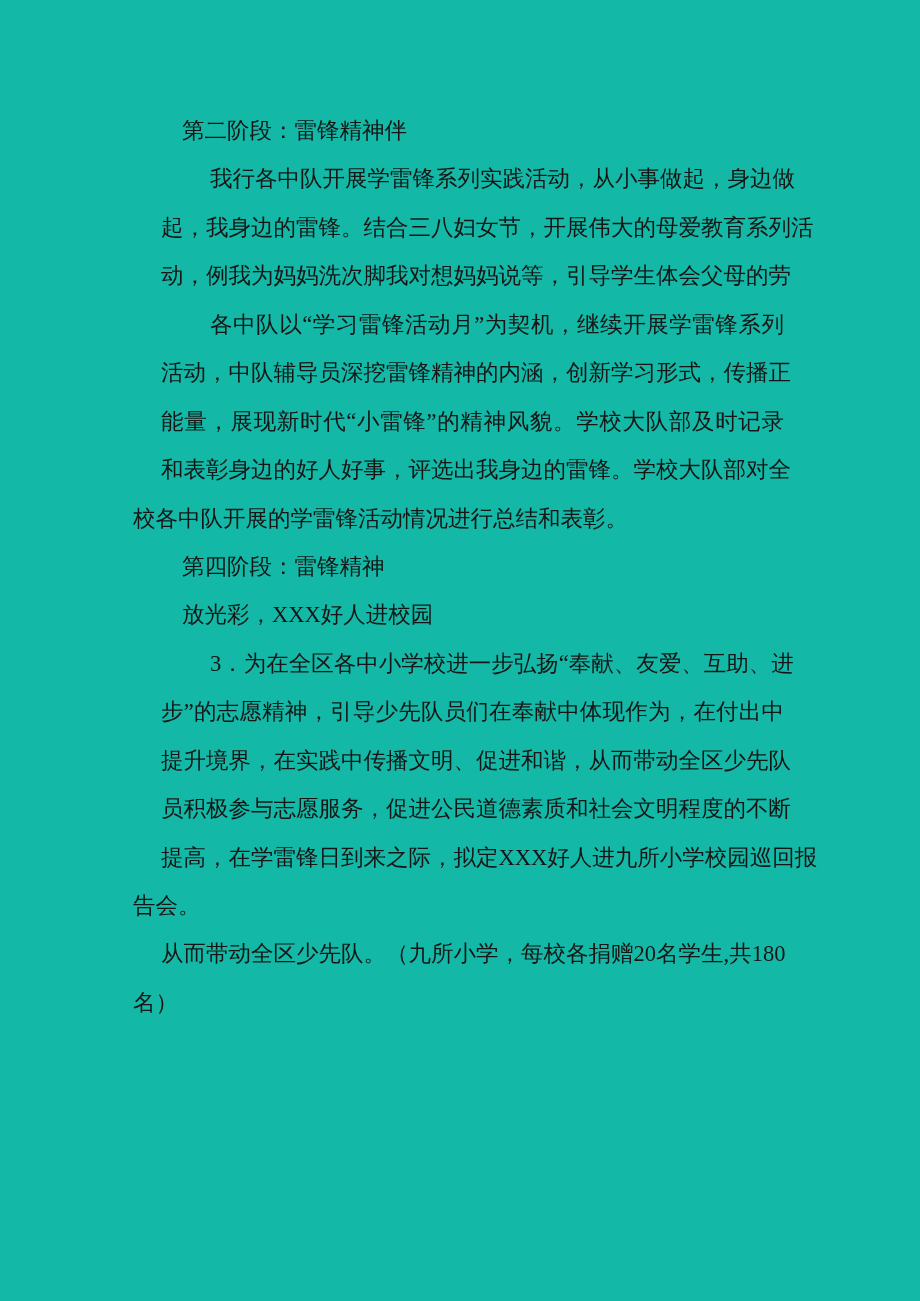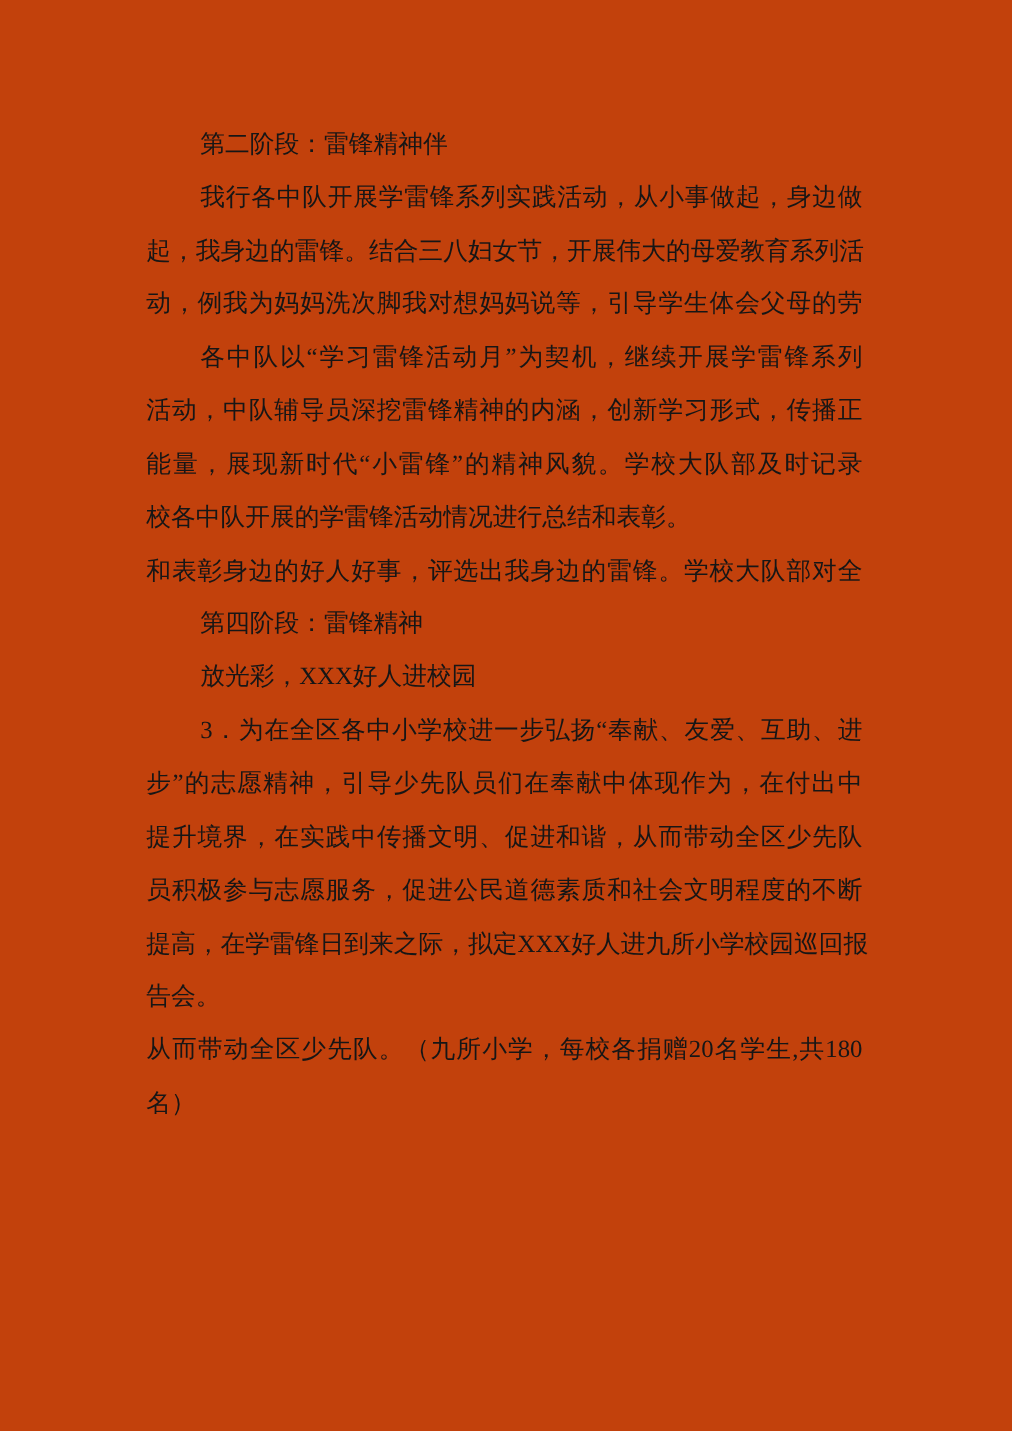--- a/index.html
+++ b/index.html
@@ -37,41 +37,42 @@
     white-space: nowrap;
     text-align: left;
   }
   .line.indent {
     text-indent: 49px;
   }
   .line.fill {
     text-align: justify;
     text-align-last: justify;
     text-justify: inter-character;
+    margin-left: 28px;
   }
 </style>
 </head>
 <body style="background: rgb(255, 255, 255); color: rgb(22, 22, 22);">
 
-<div class="doc-page" style="background: #c2410c;">
+<div class="doc-page" style="background: #14b8a6;">
   <div class="doc-body">
       <div class="paragraph">
         <div class="line indent">第二阶段：雷锋精神伴</div>
       </div>
       <div class="paragraph">
         <div class="line indent fill">我行各中队开展学雷锋系列实践活动，从小事做起，身边做</div>
         <div class="line fill">起，我身边的雷锋。结合三八妇女节，开展伟大的母爱教育系列活</div>
         <div class="line fill">动，例我为妈妈洗次脚我对想妈妈说等，引导学生体会父母的劳</div>
       </div>
       <div class="paragraph">
         <div class="line indent fill">各中队以“学习雷锋活动月”为契机，继续开展学雷锋系列</div>
         <div class="line fill">活动，中队辅导员深挖雷锋精神的内涵，创新学习形式，传播正</div>
         <div class="line fill">能量，展现新时代“小雷锋”的精神风貌。学校大队部及时记录</div>
+        <div class="line fill">和表彰身边的好人好事，评选出我身边的雷锋。学校大队部对全</div>
         <div class="line">校各中队开展的学雷锋活动情况进行总结和表彰。</div>
-        <div class="line fill">和表彰身边的好人好事，评选出我身边的雷锋。学校大队部对全</div>
       </div>
       <div class="paragraph">
         <div class="line indent">第四阶段：雷锋精神</div>
       </div>
       <div class="paragraph">
         <div class="line indent">放光彩，XXX好人进校园</div>
       </div>
       <div class="paragraph">
         <div class="line indent fill">3．为在全区各中小学校进一步弘扬“奉献、友爱、互助、进</div>
         <div class="line fill">步”的志愿精神，引导少先队员们在奉献中体现作为，在付出中</div>

